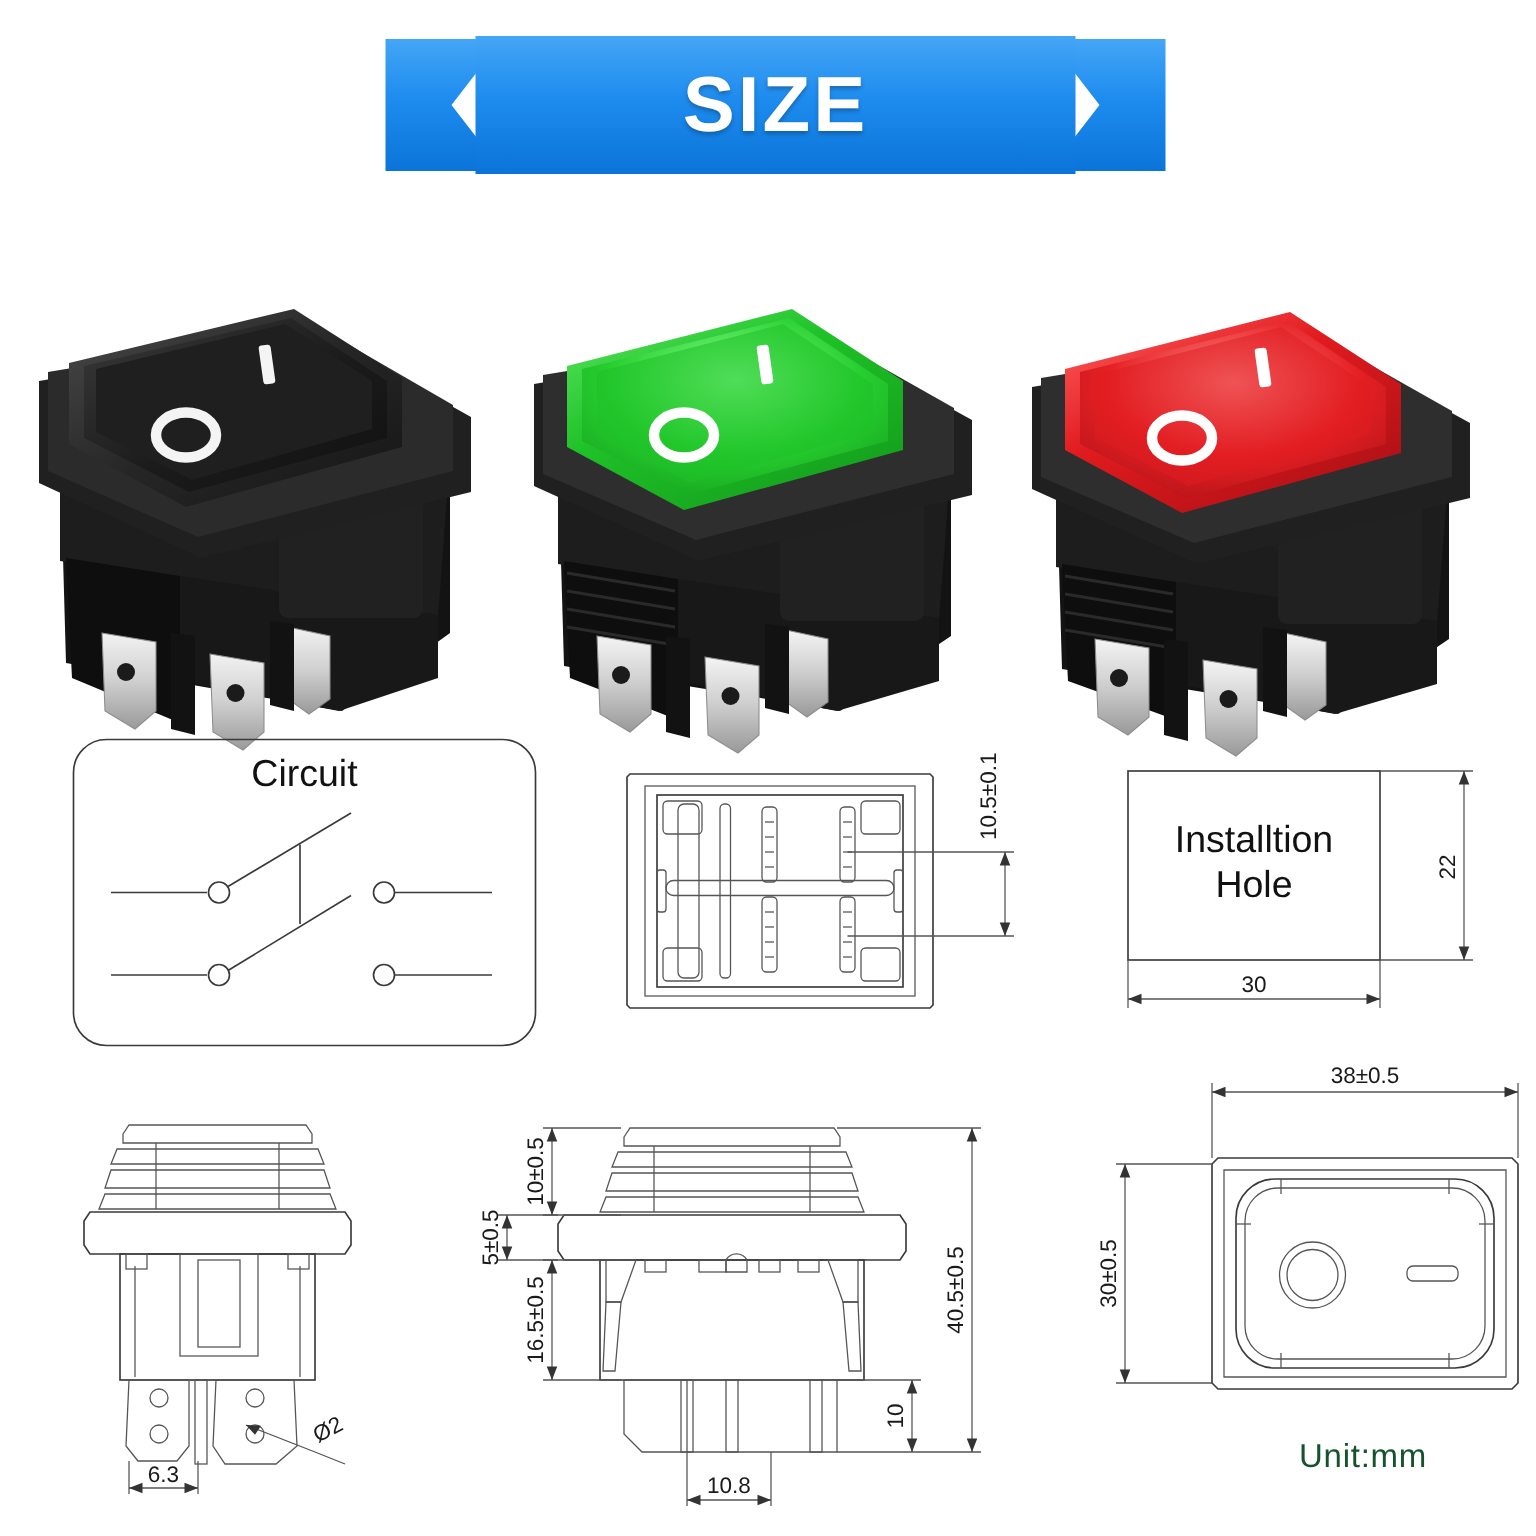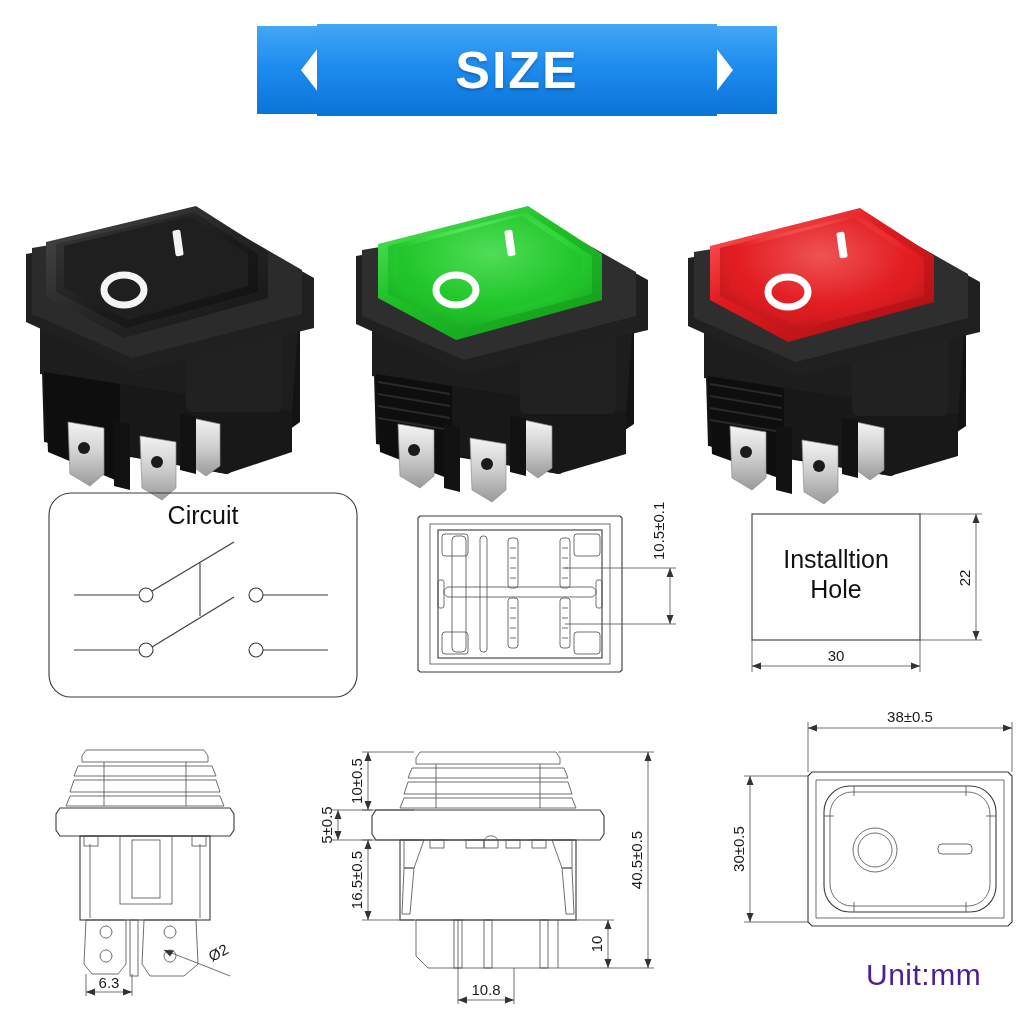--- a/index.html
+++ b/index.html
@@ -31,21 +31,21 @@
   .dwg{position:absolute;}
   .circuit-box{left:48px;top:492px;width:310px;height:206px;text-decoration:underline;}
   .bottomview{left:408px;top:498px;width:300px;height:190px;}
   .insthole{left:730px;top:500px;width:285px;height:190px;}
   .sideview{left:34px;top:736px;width:270px;height:268px;}
   .frontview{left:318px;top:736px;width:352px;height:278px;}
   .topview{left:712px;top:700px;width:324px;height:260px;}
 
   .unit-label{
     position:absolute;left:866px;top:958px;
-    font-size:30px;color:#4c1d95;letter-spacing:.5px;
+    font-size:22px;color:#14532d;letter-spacing:.5px;
     font-family:"Liberation Sans", sans-serif;
   }
 
   svg{display:block;overflow:visible;}
   .ln{stroke:#3a3a3a;stroke-width:1.1;fill:none;}
   .thin{stroke:#555;stroke-width:.85;fill:none;}
   .dim-txt{font-family:"Liberation Sans", sans-serif;font-size:15px;fill:#1a1a1a;}
   .big-txt{font-family:"Liberation Sans", sans-serif;font-size:25px;fill:#111;}
 </style>
 </head>

